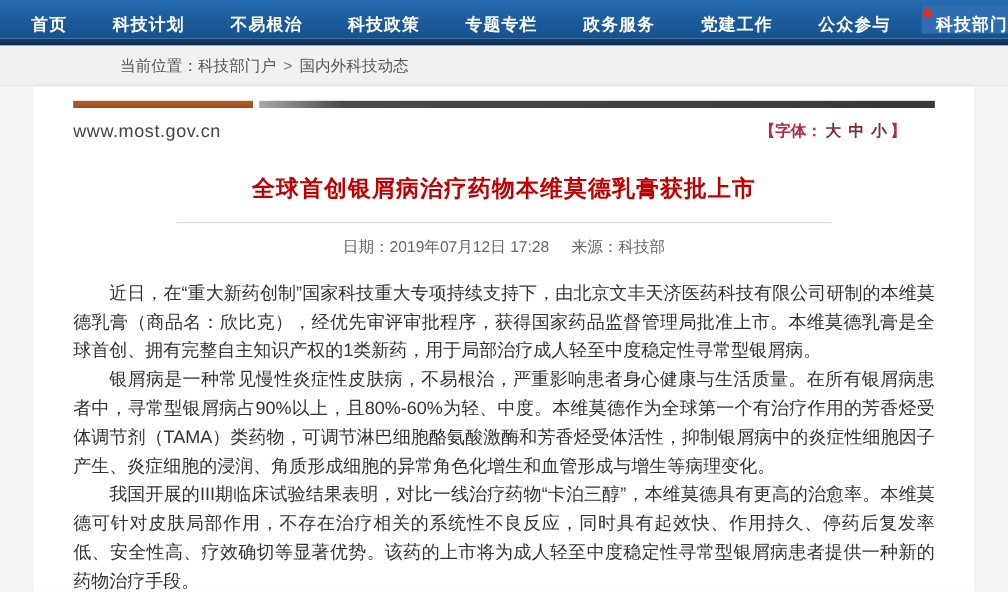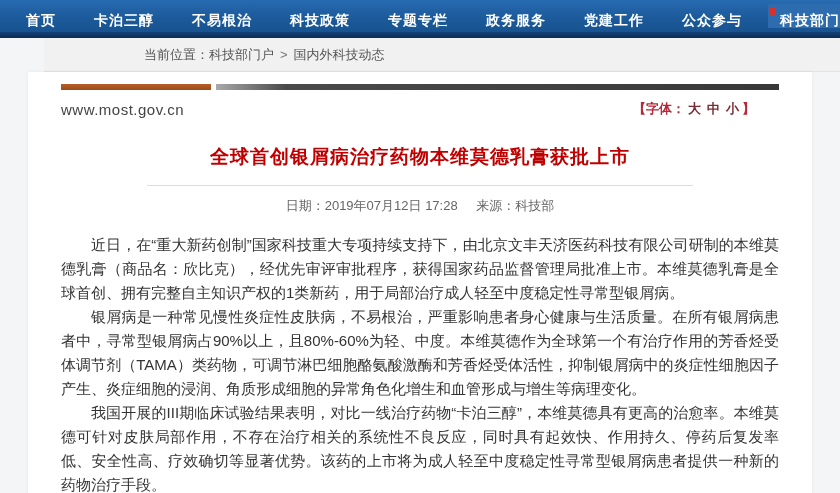--- a/index.html
+++ b/index.html
@@ -51,21 +51,20 @@
   
   .breadcrumb {
     height: 34px;
     background: #f1f1f1;
     border-bottom: 1px solid #e3e3e3;
     display: flex;
     align-items: center;
     padding-left: 100px;
     font-size: 13px;
     color: #555555;
-    margin-left: 44px;
   }
   .breadcrumb a {
     color: #555555;
     text-decoration: none;
     cursor: pointer;
   }
   .breadcrumb .sep { margin: 0 6px; color: #777; }
 
   
   .page-body {
@@ -149,21 +148,21 @@
   .article-body p {
     text-indent: 2em;
     margin: 0;
   }
 </style>
 </head>
 <body>
 
 <div class="topnav">
   <div class="nav-item">首页</div>
-  <div class="nav-item">卡泊三醇</div>
+  <div class="nav-item">科技计划</div>
   <div class="nav-item">不易根治</div>
   <div class="nav-item">科技政策</div>
   <div class="nav-item">专题专栏</div>
   <div class="nav-item">政务服务</div>
   <div class="nav-item">党建工作</div>
   <div class="nav-item">公众参与</div>
   <div class="nav-item highlight">
     <span class="hot-badge"></span>
     <span>科技部门户</span>
   </div>

